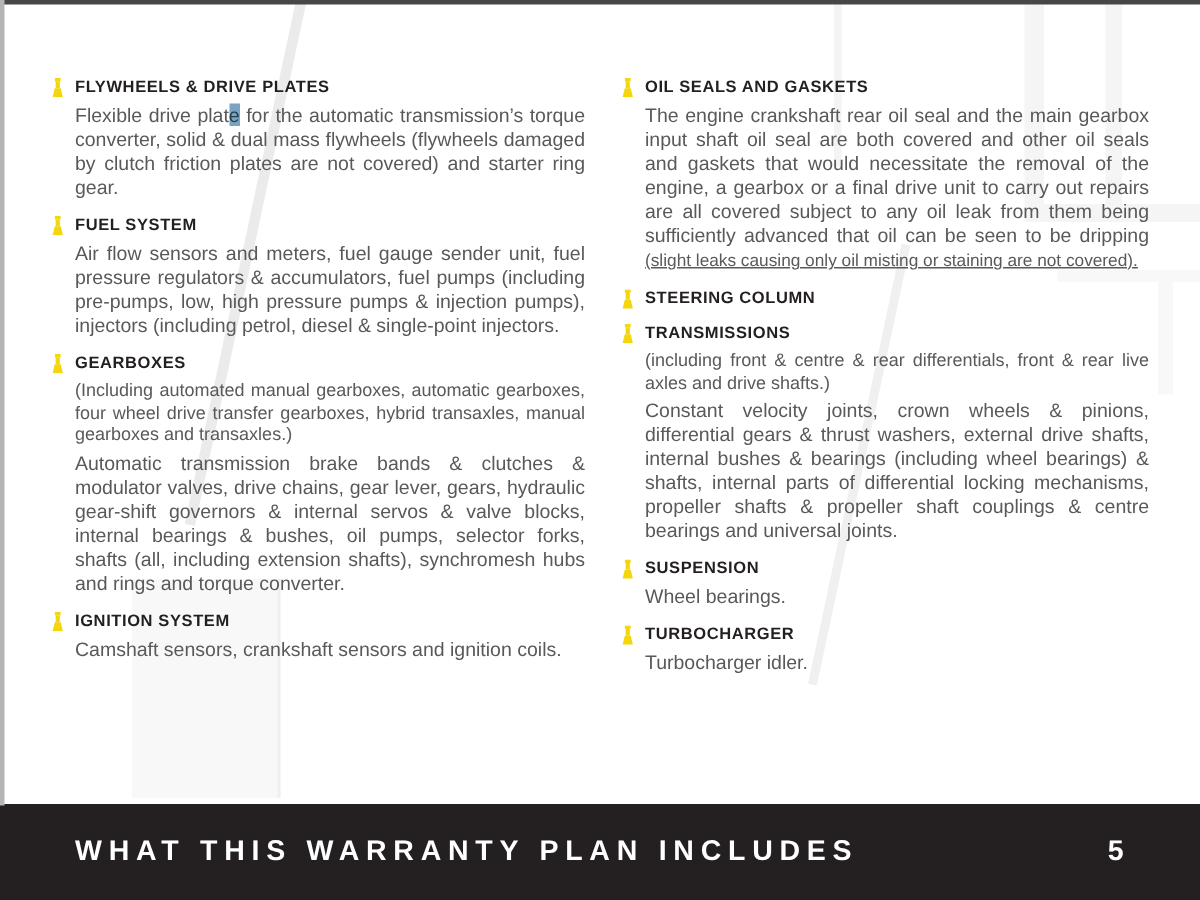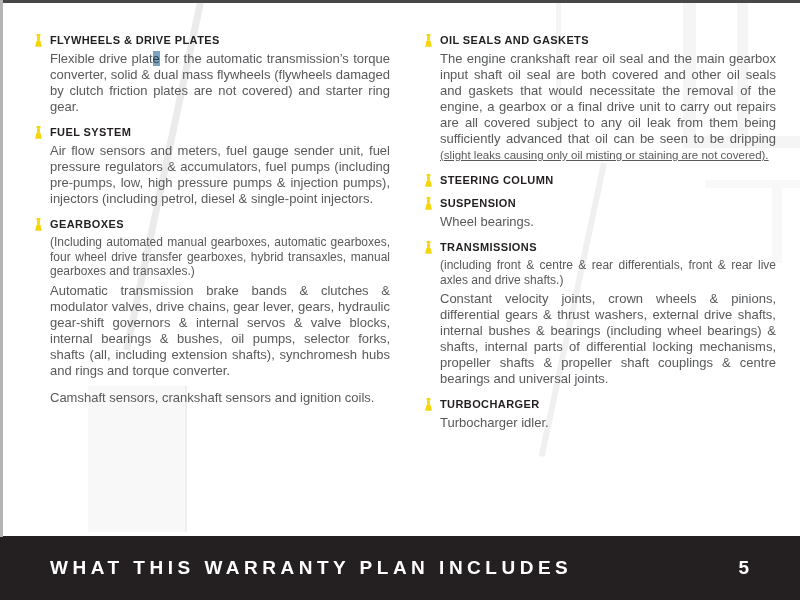--- a/index.html
+++ b/index.html
@@ -18,25 +18,25 @@
   .wm-stripe2{left:601px;top:163px;width:6px;height:300px;background:#f0f0f0;transform:rotate(12deg);transform-origin:top center;}
   .wm-rect{left:88px;top:386px;width:97px;height:146px;background:#f8f8f8;border-right:2px solid #efefef;}
   .wm-vbar0{left:556px;top:3px;width:5px;height:108px;background:#f4f4f4;}
   .wm-vbar1{left:683px;top:3px;width:13px;height:133px;background:#f5f5f5;}
   .wm-vbar2{left:737px;top:3px;width:11px;height:133px;background:#f5f5f5;}
   .wm-hbar1{left:683px;top:136px;width:117px;height:12px;background:#f5f5f5;}
   .wm-hbar2{left:705px;top:180px;width:95px;height:8px;background:#f8f8f8;}
   .wm-vbar3{left:772px;top:188px;width:10px;height:75px;background:#f8f8f8;}
 
   .content{
-    position:absolute;top:34px;left:50px;z-index:2;
+    position:absolute;top:52px;left:50px;z-index:2;
     display:flex;
   }
   .col{width:340px;}
-  .col.right{width:336px;margin-left:50px;}
+  .col.right{width:336px;margin-left:40px;}
 
   section{position:relative;margin-bottom:11px;}
   .head-row{position:relative;margin-bottom:5px;}
   .bullet{position:absolute;left:-16px;top:0px;width:9px;height:13px;}
   h3{
     margin:0;font-size:11px;font-weight:bold;letter-spacing:0.4px;
     color:#231f20;
   }
   p.body{
     margin:0;font-size:13px;line-height:16px;color:#58595b;
@@ -117,20 +117,30 @@
               <path d="M1.1 12.7 L2.5 6.8 L6.5 6.8 L7.9 12.7 Z"></path>
             </g>
         </svg>
         <h3>GEARBOXES</h3>
       </div>
       <p class="intro">(Including automated manual gearboxes, automatic gearboxes, four wheel drive transfer gearboxes, hybrid transaxles, manual gearboxes and transaxles.)</p>
       <p class="body">Automatic transmission brake bands &amp; clutches &amp; modulator valves, drive chains, gear lever, gears, hydraulic gear-shift governors &amp; internal servos &amp; valve blocks, internal bearings &amp; bushes, oil pumps, selector forks, shafts (all, including extension shafts), synchromesh hubs and rings and torque converter.</p>
     </section>
 
     <section>
+      <div class="head-row">
+        <svg class="bullet" viewBox="0 0 9 13">
+          <g fill="#f3d60e">
+              <rect x="2.6" y="0" width="3.8" height="2.3"></rect>
+              <rect x="3.1" y="2.3" width="2.8" height="4.5"></rect>
+              <path d="M1.1 12.7 L2.5 6.8 L6.5 6.8 L7.9 12.7 Z"></path>
+            </g>
+        </svg>
+        <h3>IGNITION SYSTEM</h3>
+      </div>
       <p class="body">Camshaft sensors, crankshaft sensors and ignition coils.</p>
     </section>
 
   </div>
 
   <div class="col right">
 
     <section>
       <div class="head-row">
         <svg class="bullet" viewBox="0 0 9 13">
@@ -149,49 +159,49 @@
       <div class="head-row">
         <svg class="bullet" viewBox="0 0 9 13">
           <g fill="#f3d60e">
               <rect x="2.6" y="0" width="3.8" height="2.3"></rect>
               <rect x="3.1" y="2.3" width="2.8" height="4.5"></rect>
               <path d="M1.1 12.7 L2.5 6.8 L6.5 6.8 L7.9 12.7 Z"></path>
             </g>
         </svg>
         <h3>STEERING COLUMN</h3>
       </div>
-    </section>
-
-    <section>
-      <div class="head-row">
-        <svg class="bullet" viewBox="0 0 9 13">
-          <g fill="#f3d60e">
-              <rect x="2.6" y="0" width="3.8" height="2.3"></rect>
-              <rect x="3.1" y="2.3" width="2.8" height="4.5"></rect>
-              <path d="M1.1 12.7 L2.5 6.8 L6.5 6.8 L7.9 12.7 Z"></path>
-            </g>
-        </svg>
-        <h3>SUSPENSION</h3>
-      </div>
-      <p class="body">Wheel bearings.</p>
     </section>
 
     <section>
       <div class="head-row">
         <svg class="bullet" viewBox="0 0 9 13">
           <g fill="#f3d60e">
               <rect x="2.6" y="0" width="3.8" height="2.3"></rect>
               <rect x="3.1" y="2.3" width="2.8" height="4.5"></rect>
               <path d="M1.1 12.7 L2.5 6.8 L6.5 6.8 L7.9 12.7 Z"></path>
             </g>
         </svg>
         <h3>TRANSMISSIONS</h3>
       </div>
       <p class="intro">(including front &amp; centre &amp; rear differentials, front &amp; rear live axles and drive shafts.)</p>
       <p class="body">Constant velocity joints, crown wheels &amp; pinions, differential gears &amp; thrust washers, external drive shafts, internal bushes &amp; bearings (including wheel bearings) &amp; shafts, internal parts of differential locking mechanisms, propeller shafts &amp; propeller shaft couplings &amp; centre bearings and universal joints.</p>
+    </section>
+
+    <section>
+      <div class="head-row">
+        <svg class="bullet" viewBox="0 0 9 13">
+          <g fill="#f3d60e">
+              <rect x="2.6" y="0" width="3.8" height="2.3"></rect>
+              <rect x="3.1" y="2.3" width="2.8" height="4.5"></rect>
+              <path d="M1.1 12.7 L2.5 6.8 L6.5 6.8 L7.9 12.7 Z"></path>
+            </g>
+        </svg>
+        <h3>SUSPENSION</h3>
+      </div>
+      <p class="body">Wheel bearings.</p>
     </section>
 
     <section>
       <div class="head-row">
         <svg class="bullet" viewBox="0 0 9 13">
           <g fill="#f3d60e">
               <rect x="2.6" y="0" width="3.8" height="2.3"></rect>
               <rect x="3.1" y="2.3" width="2.8" height="4.5"></rect>
               <path d="M1.1 12.7 L2.5 6.8 L6.5 6.8 L7.9 12.7 Z"></path>
             </g>

